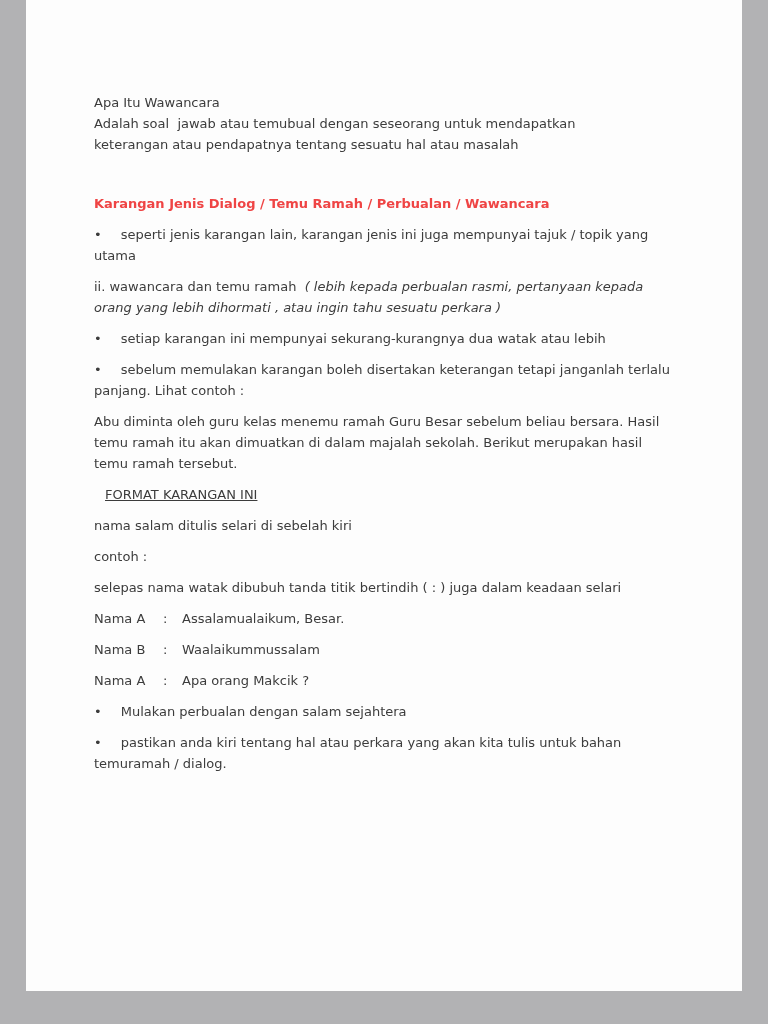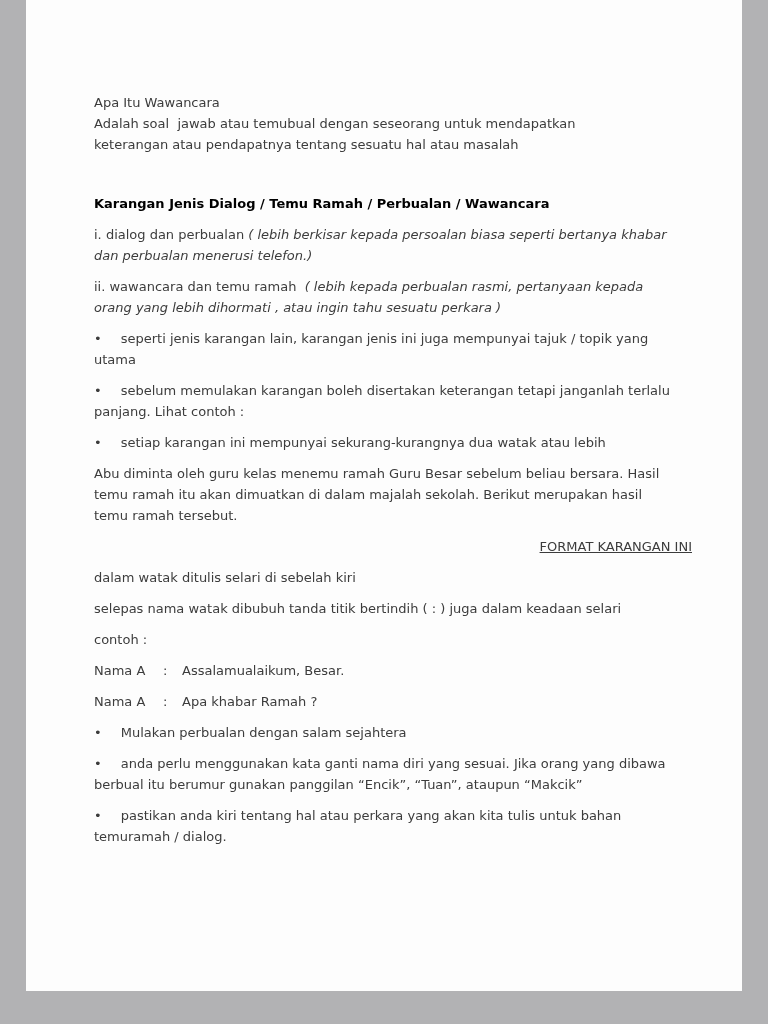--- a/index.html
+++ b/index.html
@@ -24,55 +24,52 @@
     padding: 92px 50px 0 68px;
     overflow: hidden;
   }
   .block {
     font-size: 13px;
     line-height: 21px;
     color: #3c3c3c;
     margin-bottom: 10px;
     white-space: pre-wrap;
   }
-  .block.heading { font-weight: bold; color: #000000; }
+  .block.heading { font-weight: bold; color: #ef4444; }
   .block.uheading .run { text-decoration: underline; }
   .dot { padding-right: 19px; }
   .italic { font-style: italic; }
   .dialog-name { display: inline-block; width: 69px; }
   .dialog-colon { display: inline-block; width: 19px; }
 </style>
 </head>
 <body>
 
 <div class="frame">
   <div class="paper">
     <div id="doc">
         <p class="block para"><span class="run">Apa Itu Wawancara
 Adalah soal  jawab atau temubual dengan seseorang untuk mendapatkan
 keterangan atau pendapatnya tentang sesuatu hal atau masalah</span></p>
         <p class="block heading" style="margin-top: 38px;"><span class="run">Karangan Jenis Dialog / Temu Ramah / Perbualan / Wawancara</span></p>
-        <p class="block para"><span class="run">i. dialog dan perbualan </span><span class="run italic">( lebih berkisar kepada persoalan biasa seperti bertanya khabar
-dan perbualan menerusi telefon.)</span></p>
+        <p class="block bullet"><span class="dot">•</span><span class="run">seperti jenis karangan lain, karangan jenis ini juga mempunyai tajuk / topik yang
+utama</span></p>
         <p class="block para"><span class="run">ii. wawancara dan temu ramah  </span><span class="run italic">( lebih kepada perbualan rasmi, pertanyaan kepada
 orang yang lebih dihormati , atau ingin tahu sesuatu perkara )</span></p>
-        <p class="block bullet"><span class="dot">•</span><span class="run">seperti jenis karangan lain, karangan jenis ini juga mempunyai tajuk / topik yang
-utama</span></p>
+        <p class="block bullet"><span class="dot">•</span><span class="run">setiap karangan ini mempunyai sekurang-kurangnya dua watak atau lebih</span></p>
         <p class="block bullet"><span class="dot">•</span><span class="run">sebelum memulakan karangan boleh disertakan keterangan tetapi janganlah terlalu
 panjang. Lihat contoh :</span></p>
-        <p class="block bullet"><span class="dot">•</span><span class="run">setiap karangan ini mempunyai sekurang-kurangnya dua watak atau lebih</span></p>
         <p class="block para"><span class="run">Abu diminta oleh guru kelas menemu ramah Guru Besar sebelum beliau bersara. Hasil
 temu ramah itu akan dimuatkan di dalam majalah sekolah. Berikut merupakan hasil
 temu ramah tersebut.</span></p>
-        <p class="block uheading" style="margin-left: 11px; text-align: right;"><span class="run">FORMAT KARANGAN INI</span></p>
-        <p class="block para"><span class="run">dalam watak ditulis selari di sebelah kiri</span></p>
+        <p class="block uheading" style="margin-left: 11px;"><span class="run">FORMAT KARANGAN INI</span></p>
+        <p class="block para"><span class="run">nama salam ditulis selari di sebelah kiri</span></p>
+        <p class="block para"><span class="run">contoh :</span></p>
         <p class="block para"><span class="run">selepas nama watak dibubuh tanda titik bertindih ( : ) juga dalam keadaan selari</span></p>
-        <p class="block para"><span class="run">contoh :</span></p>
         <div class="block dialog"><span class="dialog-name">Nama A</span><span class="dialog-colon">:</span><span class="dialog-text">Assalamualaikum, Besar.</span></div>
-        <div class="block dialog"><span class="dialog-name">Nama A</span><span class="dialog-colon">:</span><span class="dialog-text">Apa khabar Ramah ?</span></div>
+        <div class="block dialog"><span class="dialog-name">Nama B</span><span class="dialog-colon">:</span><span class="dialog-text">Waalaikummussalam</span></div>
+        <div class="block dialog"><span class="dialog-name">Nama A</span><span class="dialog-colon">:</span><span class="dialog-text">Apa orang Makcik ?</span></div>
         <p class="block bullet"><span class="dot">•</span><span class="run">Mulakan perbualan dengan salam sejahtera</span></p>
-        <p class="block bullet"><span class="dot">•</span><span class="run">anda perlu menggunakan kata ganti nama diri yang sesuai. Jika orang yang dibawa
-berbual itu berumur gunakan panggilan “Encik”, “Tuan”, ataupun “Makcik”</span></p>
         <p class="block bullet"><span class="dot">•</span><span class="run">pastikan anda kiri tentang hal atau perkara yang akan kita tulis untuk bahan
 temuramah / dialog.</span></p>
       </div>
   </div>
 </div>
 
 </body></html>

